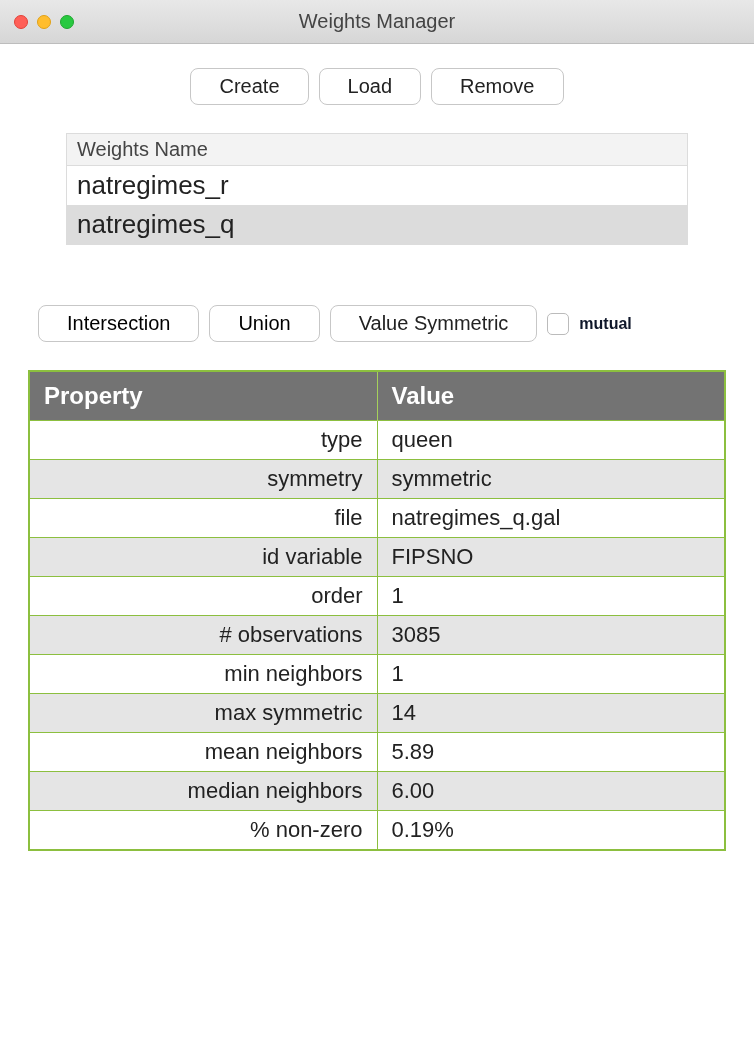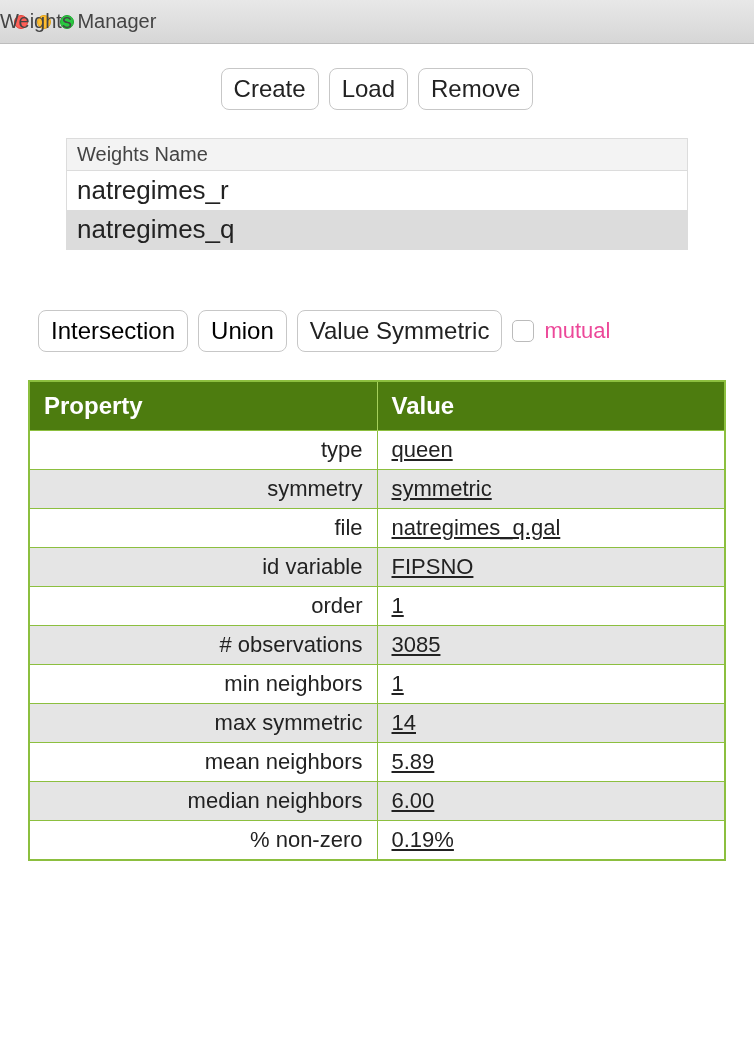--- a/index.html
+++ b/index.html
@@ -28,37 +28,37 @@
       width: 14px;
       height: 14px;
       border-radius: 50%;
     }
     .dot.close { background: #ff5f57; border: 0.5px solid #e24238; }
     .dot.min   { background: #ffbd2e; border: 0.5px solid #e1a116; }
     .dot.max   { background: #28c940; border: 0.5px solid #1fa72f; }
     .title {
       position: absolute;
       left: 0; right: 0;
-      text-align: left;
+      text-align: center;
       font-size: 20px;
       color: #444;
       pointer-events: none;
     }
     .content {
       padding: 24px 28px 20px;
     }
     .btn-row {
       display: flex;
       justify-content: center;
       gap: 10px;
       margin-bottom: 28px;
     }
     .btn {
-      font-size: 24px;
-      padding: 6px 12px;
+      font-size: 20px;
+      padding: 6px 28px;
       border: 1px solid #c7c7c7;
       border-radius: 8px;
       background: #fff;
       color: #222;
       cursor: pointer;
     }
     .btn:disabled {
       color: #000000;
     }
     .weights-list {
@@ -89,51 +89,51 @@
     }
     .checkbox {
       width: 22px;
       height: 22px;
       border: 1px solid #bbb;
       border-radius: 5px;
       display: inline-block;
       vertical-align: middle;
     }
     .checkbox-label {
-      font-size: 22px;
-      color: #ec4899;
+      font-size: 16px;
+      color: #0f172a;
+      font-weight: bold;
     }
     .prop-table {
       width: 100%;
       border-collapse: collapse;
       border: 2px solid #8cbf3f;
       margin-bottom: 30px;
     }
     .prop-table th {
-      background: #4d7c0f;
+      background: #737373;
       color: #fff;
       font-size: 24px;
       font-weight: 700;
       text-align: left;
       padding: 10px 14px;
       border-right: 1px solid #a5d05b;
     }
     .prop-table td {
       border: 1px solid #8cbf3f;
       font-size: 22px;
       padding: 6px 14px;
       color: #222;
     }
     .prop-table td.key {
       text-align: right;
       width: 50%;
     }
     .prop-table td.val {
       text-align: left;
-      text-decoration: underline;
     }
     .prop-table tr.alt td {
       background: #e5e5e5;
     }
     .bottom-row {
       display: flex;
       gap: 10px;
       justify-content: flex-start;
     }
   </style>

